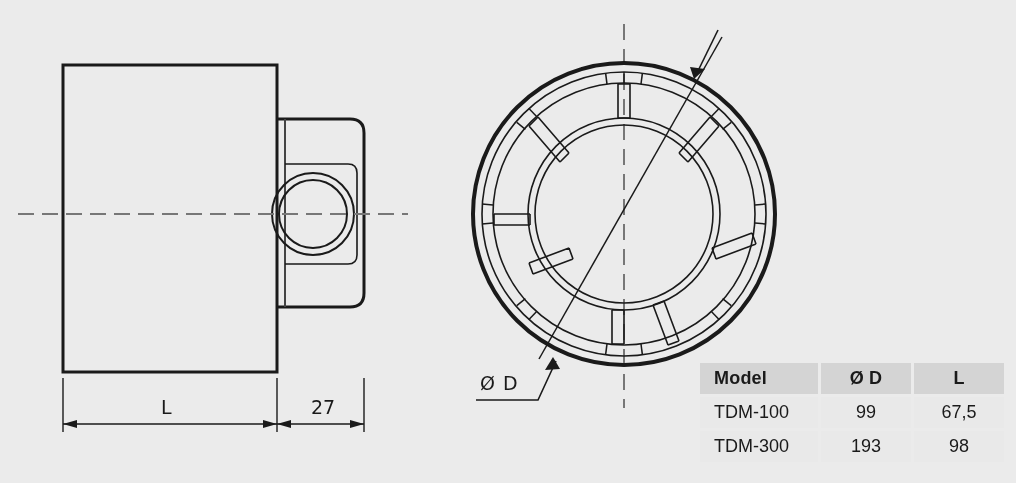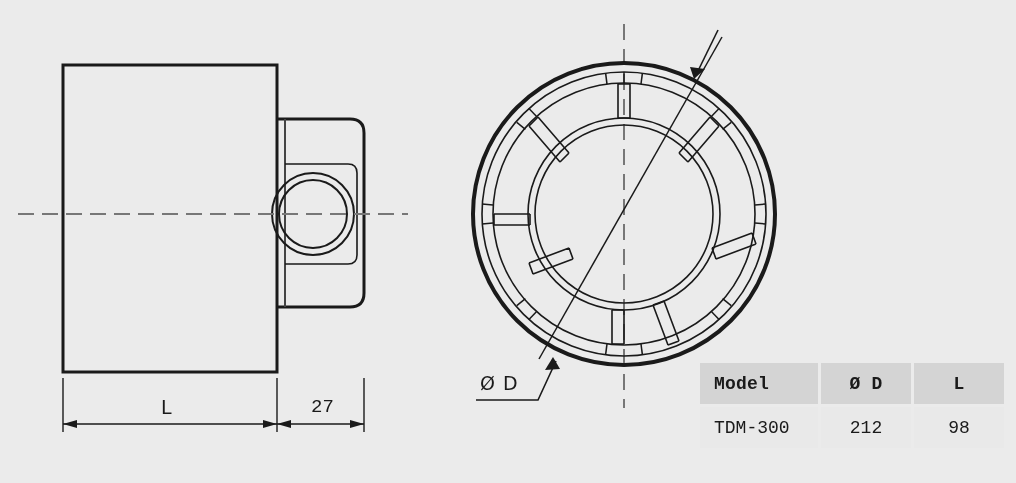--- a/index.html
+++ b/index.html
@@ -27,25 +27,25 @@
     position: absolute;
     left: 697px;
     top: 360px;
     width: 310px;
     border-collapse: separate;
     border-spacing: 3px;
     table-layout: fixed;
   }
   .spec-table th,
   .spec-table td {
-    height: 41px;
+    height: 31px;
     padding: 0;
     text-align: center;
     vertical-align: middle;
-    font-family: Liberation Mono, monospace;
+    font-family: Liberation Sans, sans-serif;
     color: #1a1a1a;
   }
   .spec-table th {
     background: #d4d4d4;
     font-size: 18px;
     font-weight: bold;
     letter-spacing: 0.2px;
   }
   .spec-table td {
     background: #e9e9e9;
@@ -60,21 +60,21 @@
 
   
   .dim-label {
     position: absolute;
     font-family: "DejaVu Sans", sans-serif;
     font-size: 19px;
     color: #1a1a1a;
     white-space: nowrap;
   }
   .label-L  { left: 161px; top: 396px; }
-  .label-27 { left: 311px; top: 396px; font-family: Liberation Mono, monospace; }
+  .label-27 { left: 311px; top: 396px; }
   .label-OD { left: 480px; top: 372px; font-size: 19px; letter-spacing: 1px; }
 </style>
 </head>
 <body>
 
 <svg class="canvas" viewBox="0 0 1016 483">
 
   <g>
 
     <rect x="63" y="65" width="214" height="307" fill="none" stroke="#1a1a1a" stroke-width="3"></rect>
@@ -188,18 +188,23 @@
   </colgroup>
   <thead>
     <tr>
       <th class="th-model">Model</th>
       <th>Ø D</th>
       <th>L</th>
     </tr>
   </thead>
   <tbody>
     <tr>
+      <td class="cell-model">TDM-100</td>
+      <td>99</td>
+      <td>67,5</td>
+    </tr>
+    <tr>
       <td class="cell-model">TDM-300</td>
-      <td>212</td>
+      <td>193</td>
       <td>98</td>
     </tr>
   </tbody>
 </table>
 
 </body></html>

